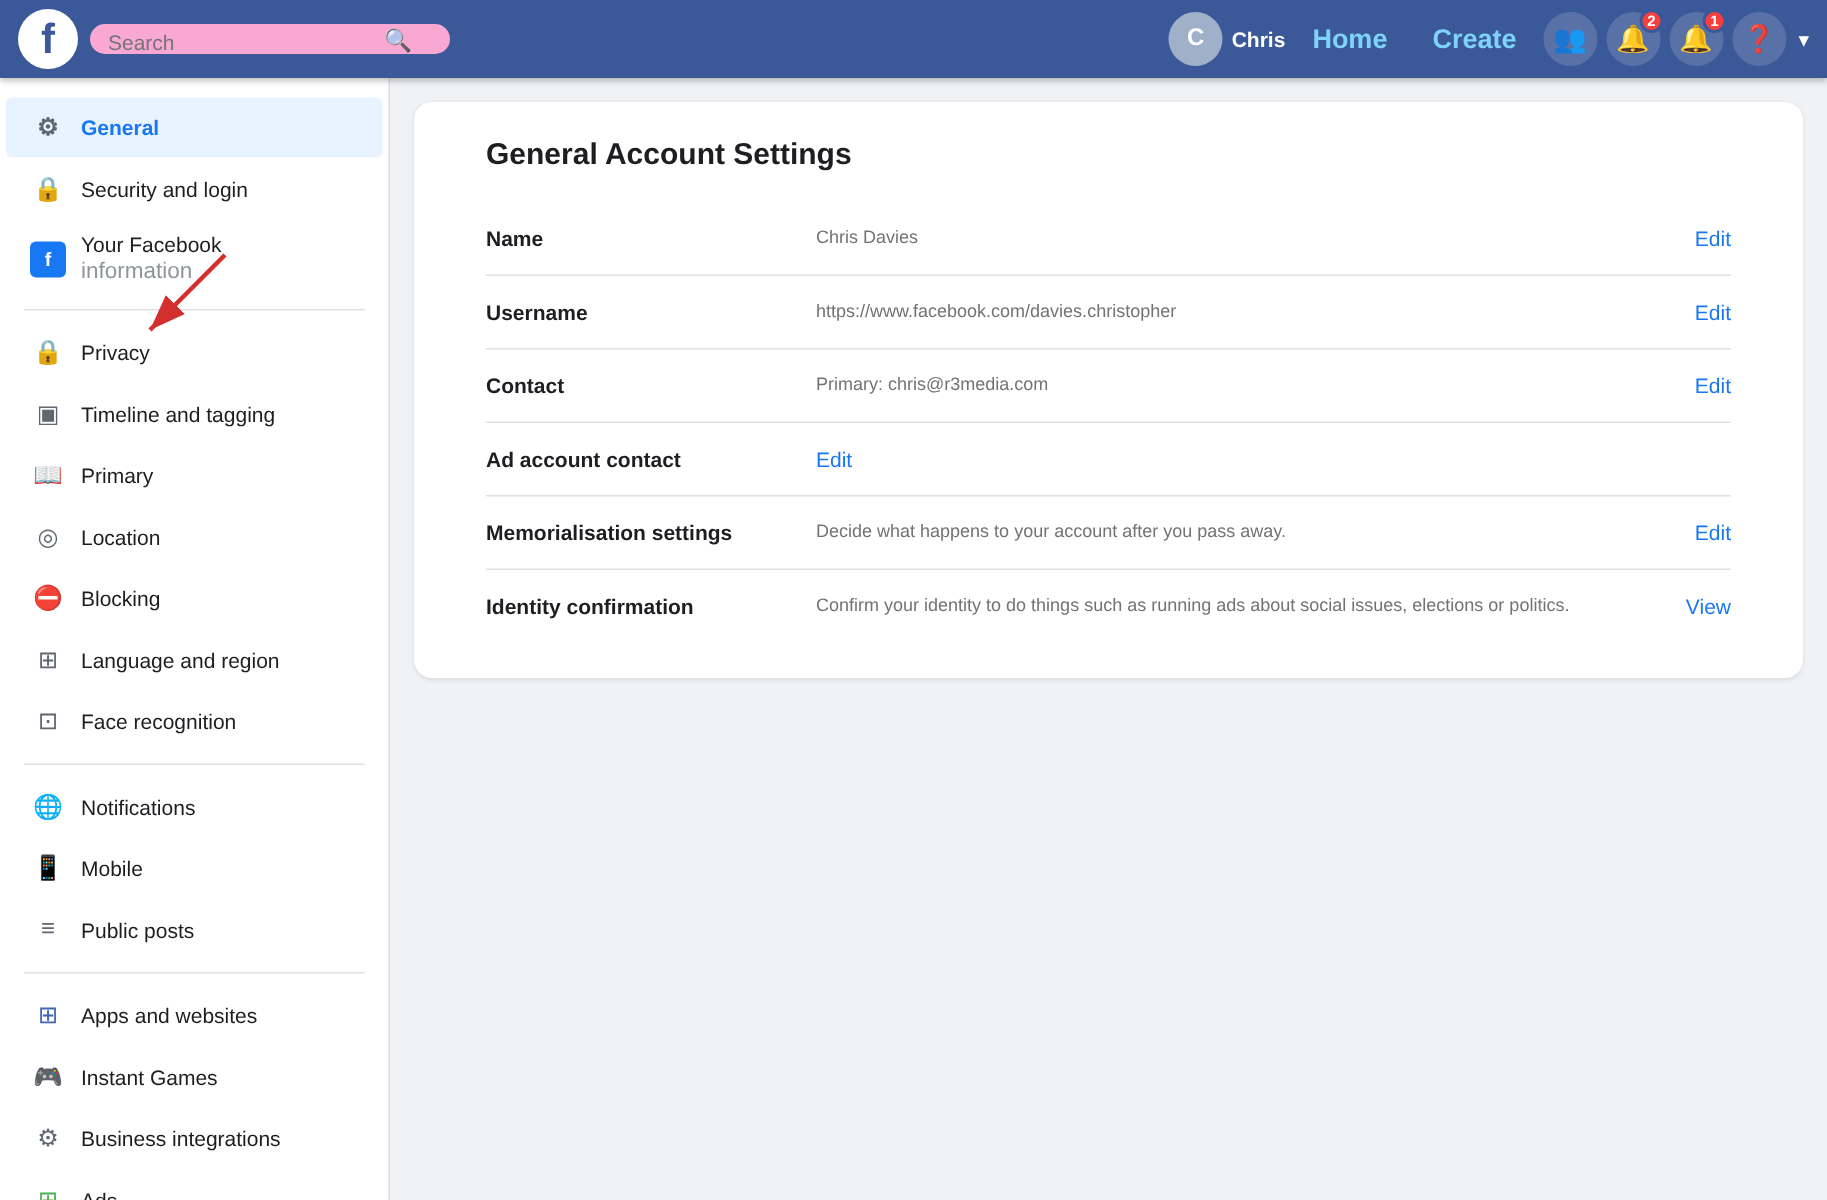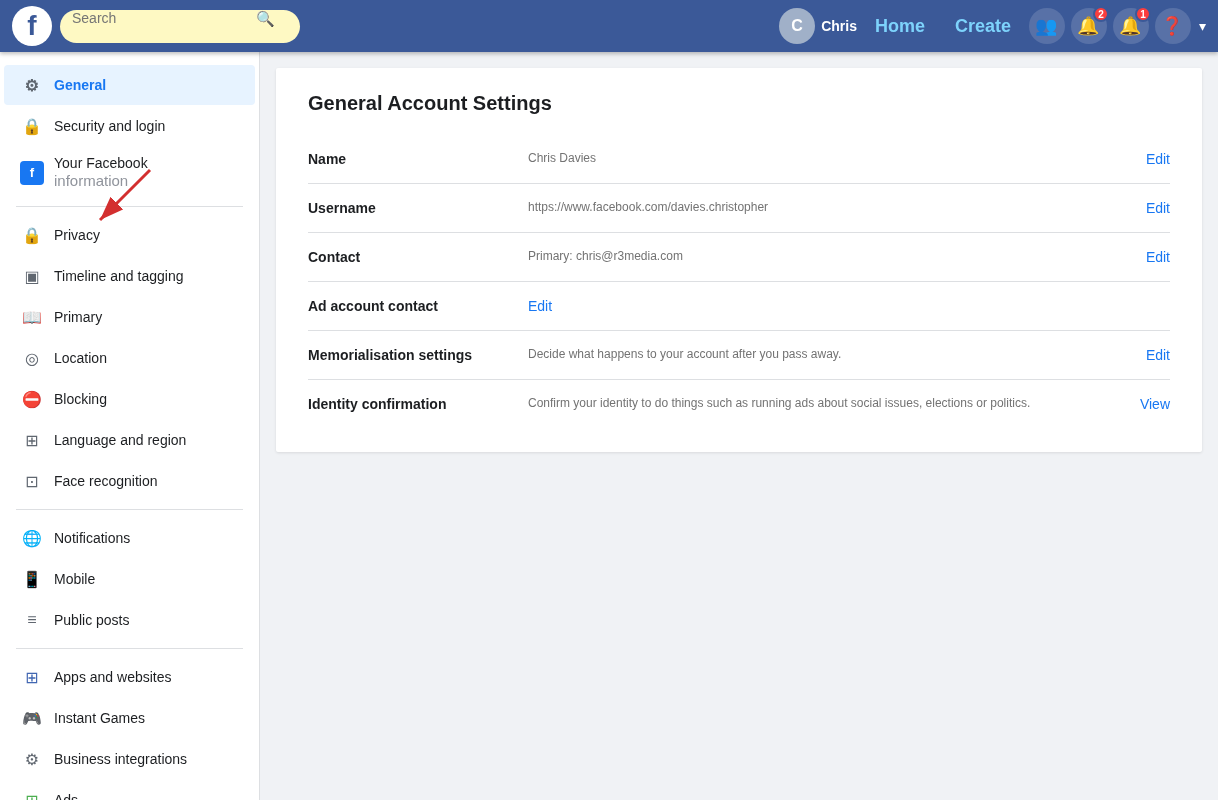--- a/index.html
+++ b/index.html
@@ -20,26 +20,26 @@
     .topnav-logo {
       width: 40px; height: 40px;
       background: white;
       border-radius: 50%;
       display: flex; align-items: center; justify-content: center;
       margin-right: 8px;
       flex-shrink: 0;
     }
     .topnav-logo span { color: #3b5998; font-size: 28px; font-weight: bold; line-height: 1; }
     .topnav-search {
-      background: #fef9c3;
+      background: #f9a8d4;
       border-radius: 20px;
       display: flex;
-      align-items: flex-start;
+      align-items: flex-end;
       padding: 0 12px;
-      height: 33px;
+      height: 20px;
       width: 240px;
       margin-right: auto;
     }
     .topnav-search input {
       border: none;
       outline: none;
       background: transparent;
       font-size: 14px;
       color: #1c1e21;
       width: 180px;
@@ -135,24 +135,24 @@
     .icon-stories { color: #606770; }
     .icon-location { color: #606770; }
     .icon-language { color: #606770; }
     .icon-face { color: #606770; }
     .icon-mobile { color: #606770; }
     .icon-posts { color: #606770; }
 
     
     .main-content {
       flex: 1;
-      padding: 24px 32px;
+      padding: 24px 48px;
       background: #fff;
       margin: 16px;
-      border-radius: 2px;
+      border-radius: 12px;
       box-shadow: 0 1px 3px rgba(0,0,0,0.1);
       align-self: flex-start;
     }
     .page-title {
       font-size: 20px;
       font-weight: bold;
       color: #1c1e21;
       margin-bottom: 20px;
     }
     .settings-row {

